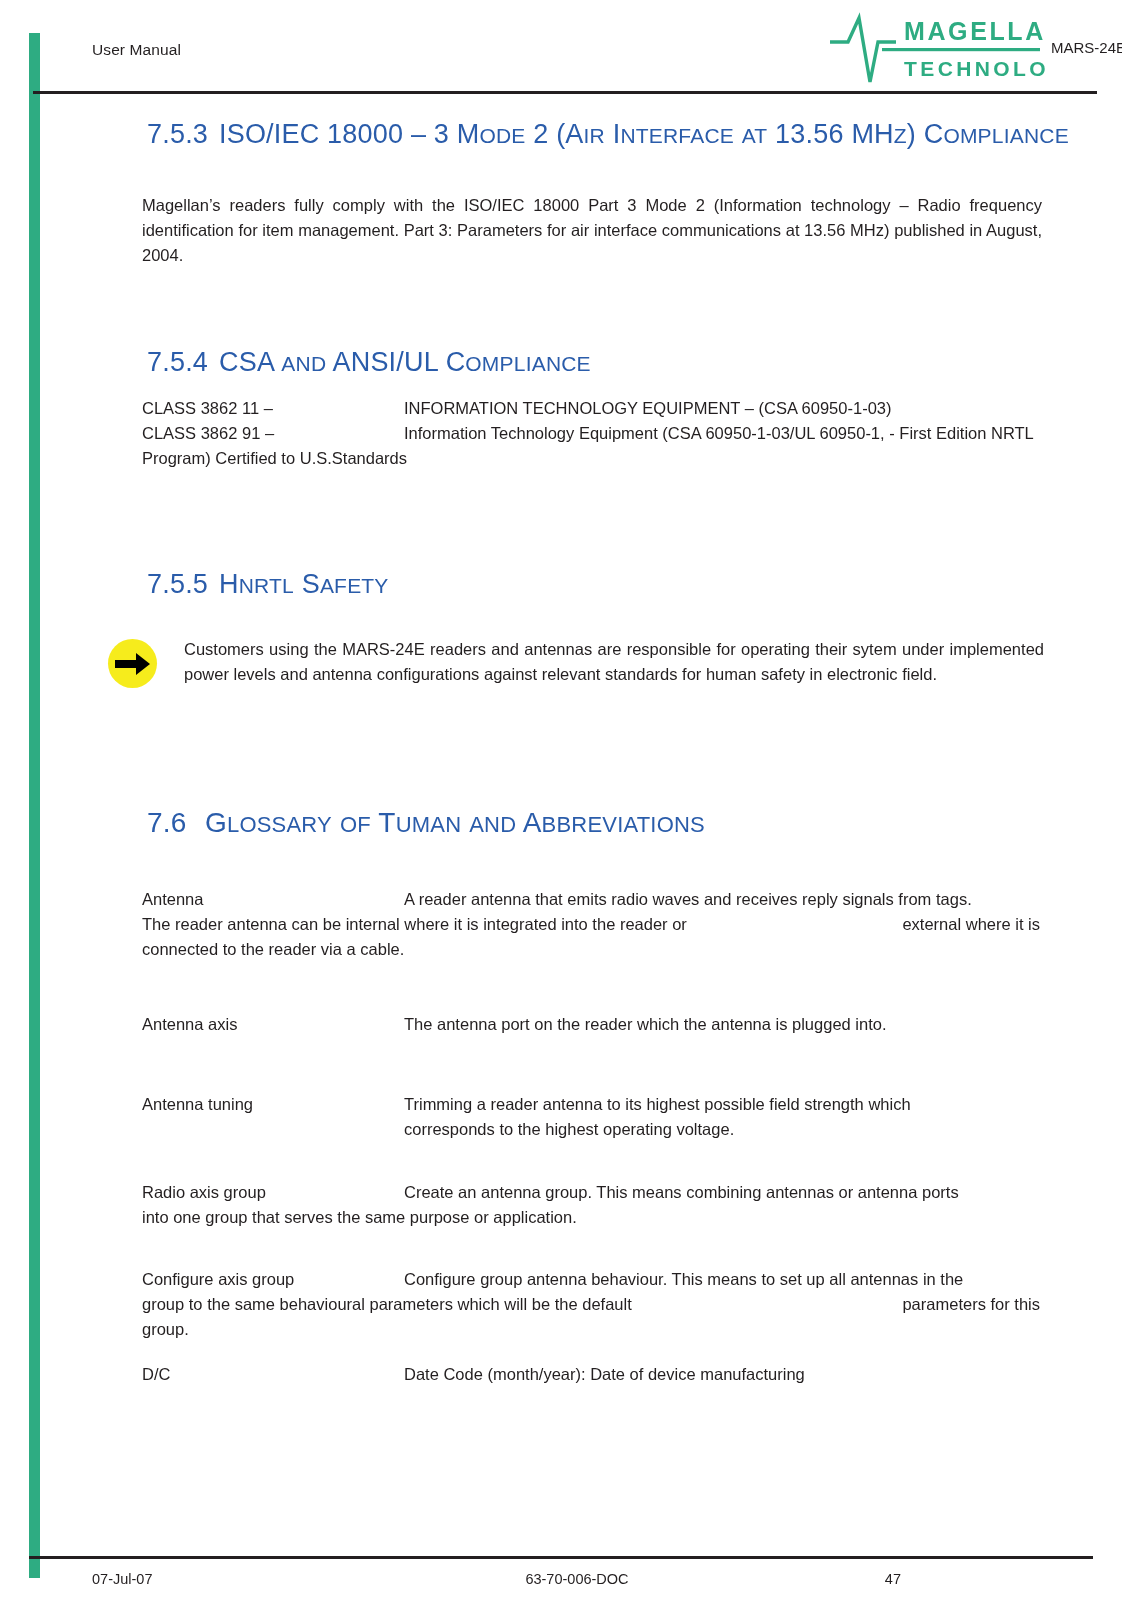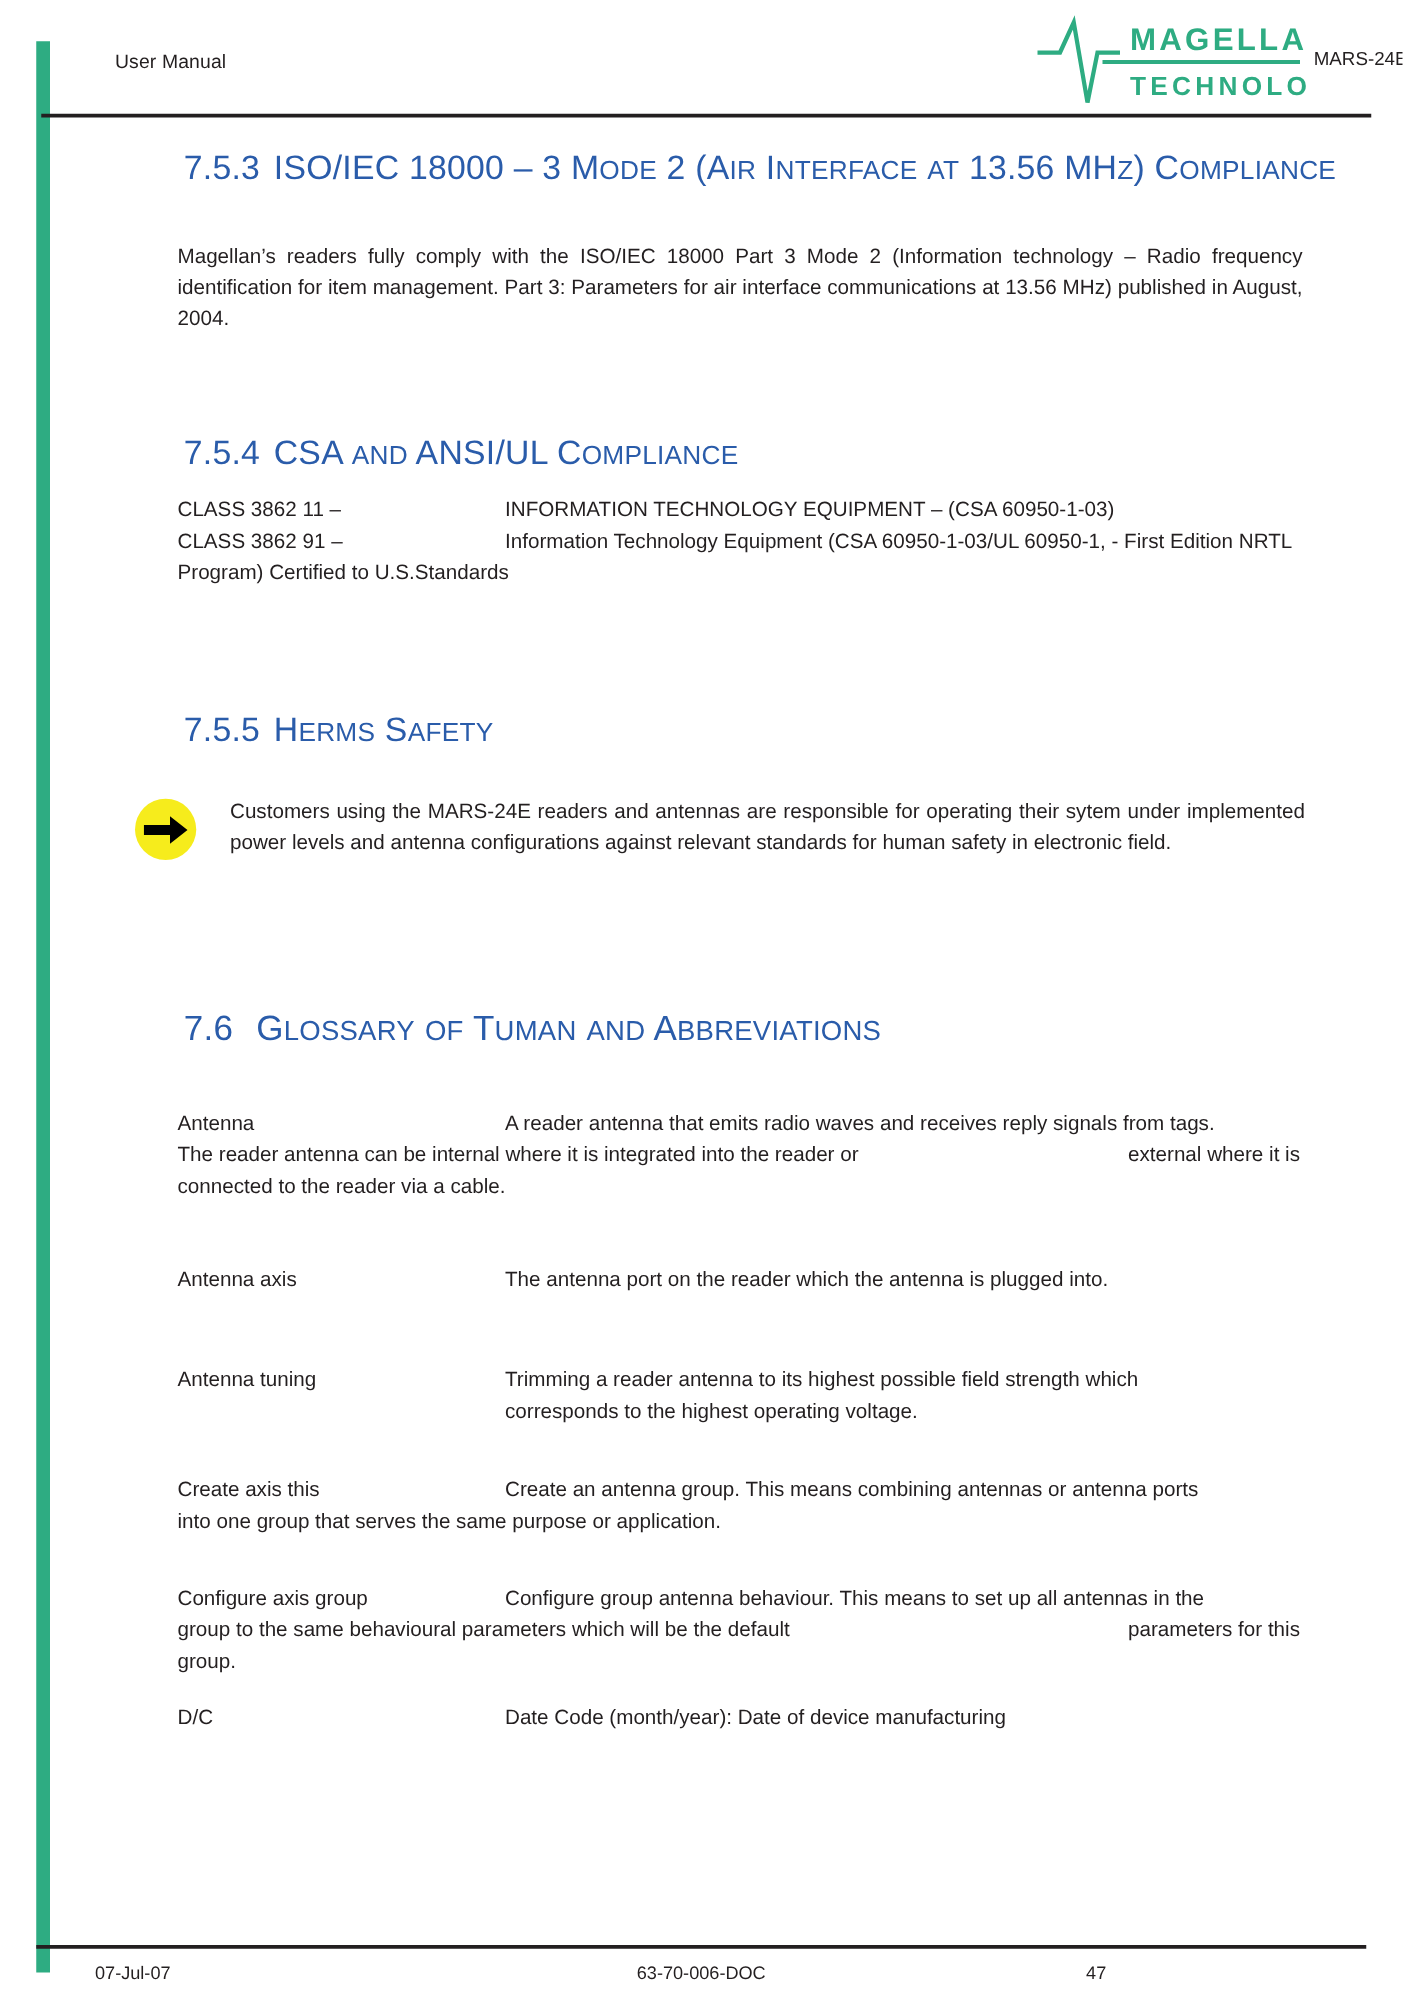--- a/index.html
+++ b/index.html
@@ -80,21 +80,21 @@
   .gloss-entry{font-size:16.5px;line-height:25px;}
   .gl-line{white-space:pre;}
   .gl-term{display:inline-block;width:262px;}
   .gl-indent{display:inline-block;width:262px;}
   
   .foot-rule{
     position:absolute;left:29px;top:1556px;width:1064px;height:3px;
     background:#231f20;
   }
   .foot{
-    position:absolute;top:1571px;left:0;width:957px;height:22px;
+    position:absolute;top:1571px;left:16px;width:957px;height:22px;
     font-size:14.5px;color:#231f20;
   }
   .foot .fl{position:absolute;left:76px;top:0;}
   .foot .fc{position:absolute;left:0;top:0;width:1122px;text-align:center;}
   .foot .fr{position:absolute;right:72px;top:0;}
 </style>
 </head>
 <body>
 
 <div class="spine"></div>
@@ -128,21 +128,21 @@
     <span class="num">7.5.4</span><span>CSA <span class="sc">AND</span> ANSI/UL C<span class="sc">OMPLIANCE</span></span>
   </h2>
 
   <div class="gloss-entry" style="position:absolute;left:142px;top:304px;width:900px;">
     <div class="gl-line"><span class="gl-term">CLASS 3862 11 –</span><span>INFORMATION TECHNOLOGY EQUIPMENT – (CSA 60950-1-03)</span></div>
     <div class="gl-line"><span class="gl-term">CLASS 3862 91 –</span><span>Information Technology Equipment (CSA 60950-1-03/UL 60950-1, - First Edition NRTL</span></div>
     <div class="gl-line">Program) Certified to U.S.Standards</div>
   </div>
 
   <h2 class="sec" style="position:absolute;left:112px;top:477px;">
-    <span class="num">7.5.5</span><span>H<span class="sc">ERMS</span> S<span class="sc">AFETY</span></span>
+    <span class="num">7.5.5</span><span>H<span class="sc">NRTL</span> S<span class="sc">AFETY</span></span>
   </h2>
 
   <div class="warn" style="position:absolute;left:108px;top:545px;width:936px;">
     <div class="warn-icon">
       <svg width="36" height="24" viewBox="0 0 36 24" xmlns="http://www.w3.org/2000/svg">
         <path d="M0,8 L21,8 L21,1 L35,12 L21,23 L21,16 L0,16 Z" fill="#000000"></path>
       </svg>
     </div>
     <div class="warn-text">Customers using the MARS-24E readers and antennas are responsible for operating their sytem under implemented power levels and antenna configurations against relevant standards for human safety in electronic field.</div>
   </div>
@@ -160,21 +160,21 @@
   <div class="gloss-entry" style="position:absolute;left:142px;top:920px;width:900px;">
     <div class="gl-line"><span class="gl-term">Antenna axis</span><span>The antenna port on the reader which the antenna is plugged into.</span></div>
   </div>
 
   <div class="gloss-entry" style="position:absolute;left:142px;top:1000px;width:900px;">
     <div class="gl-line"><span class="gl-term">Antenna tuning</span><span>Trimming a reader antenna to its highest possible field strength which</span></div>
     <div class="gl-line"><span class="gl-indent"></span><span>corresponds to the highest operating voltage.</span></div>
   </div>
 
   <div class="gloss-entry" style="position:absolute;left:142px;top:1088px;width:900px;">
-    <div class="gl-line"><span class="gl-term">Create axis this</span><span>Create an antenna group. This means combining antennas or antenna ports</span></div>
+    <div class="gl-line"><span class="gl-term">Radio axis group</span><span>Create an antenna group. This means combining antennas or antenna ports</span></div>
     <div><span>into one group that serves the same purpose or application.</span></div>
   </div>
 
   <div class="gloss-entry" style="position:absolute;left:142px;top:1175px;width:900px;">
     <div class="gl-line"><span class="gl-term">Configure axis group</span><span>Configure group antenna behaviour. This means to set up all antennas in the</span></div>
     <div style="position:relative;"><span>group to the same behavioural parameters which will be the default</span><span style="position:absolute;right:2px;top:0;">parameters for this</span></div>
     <div><span>group.</span></div>
   </div>
 
   <div class="gloss-entry" style="position:absolute;left:142px;top:1270px;width:900px;">

